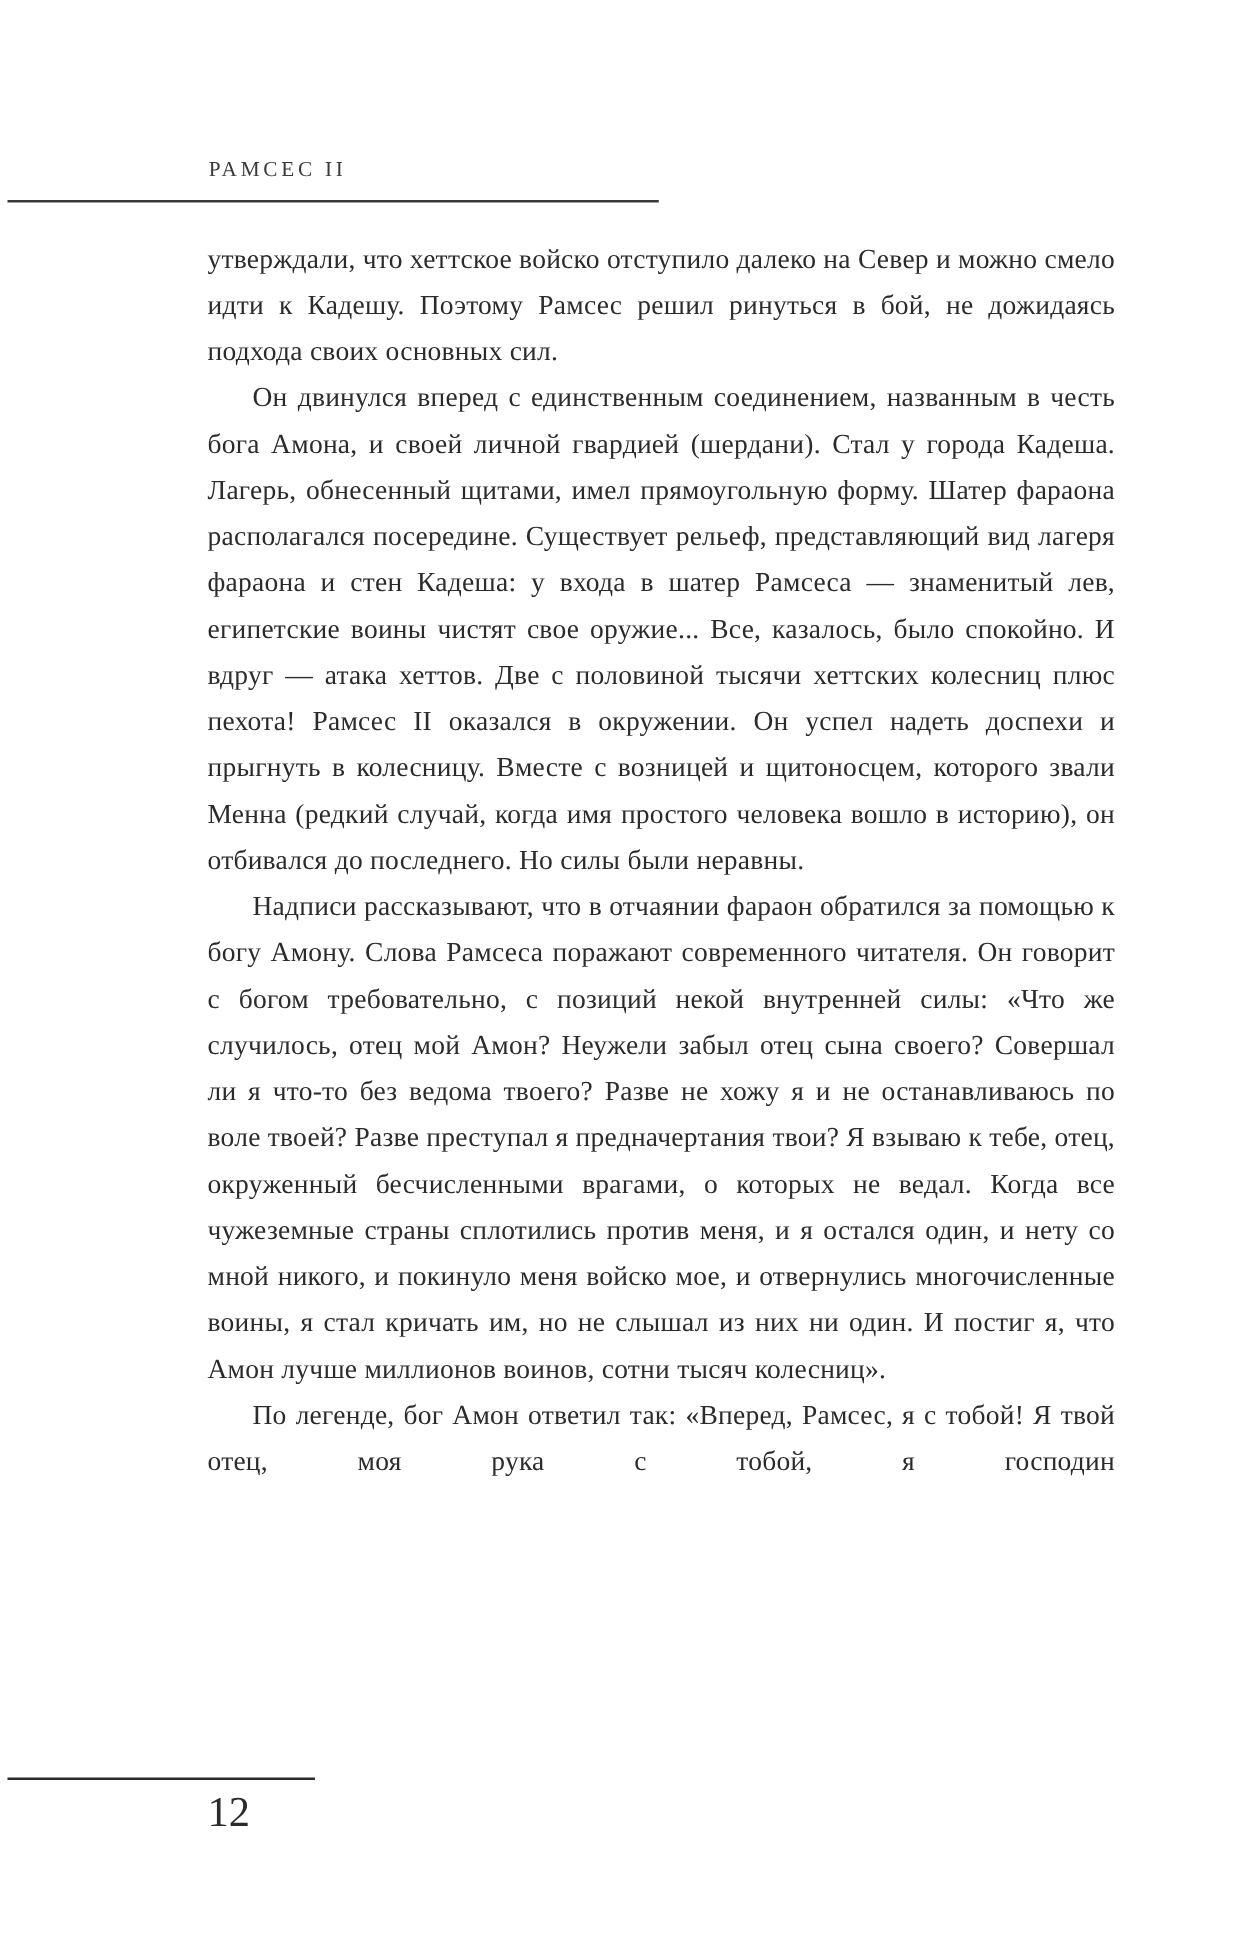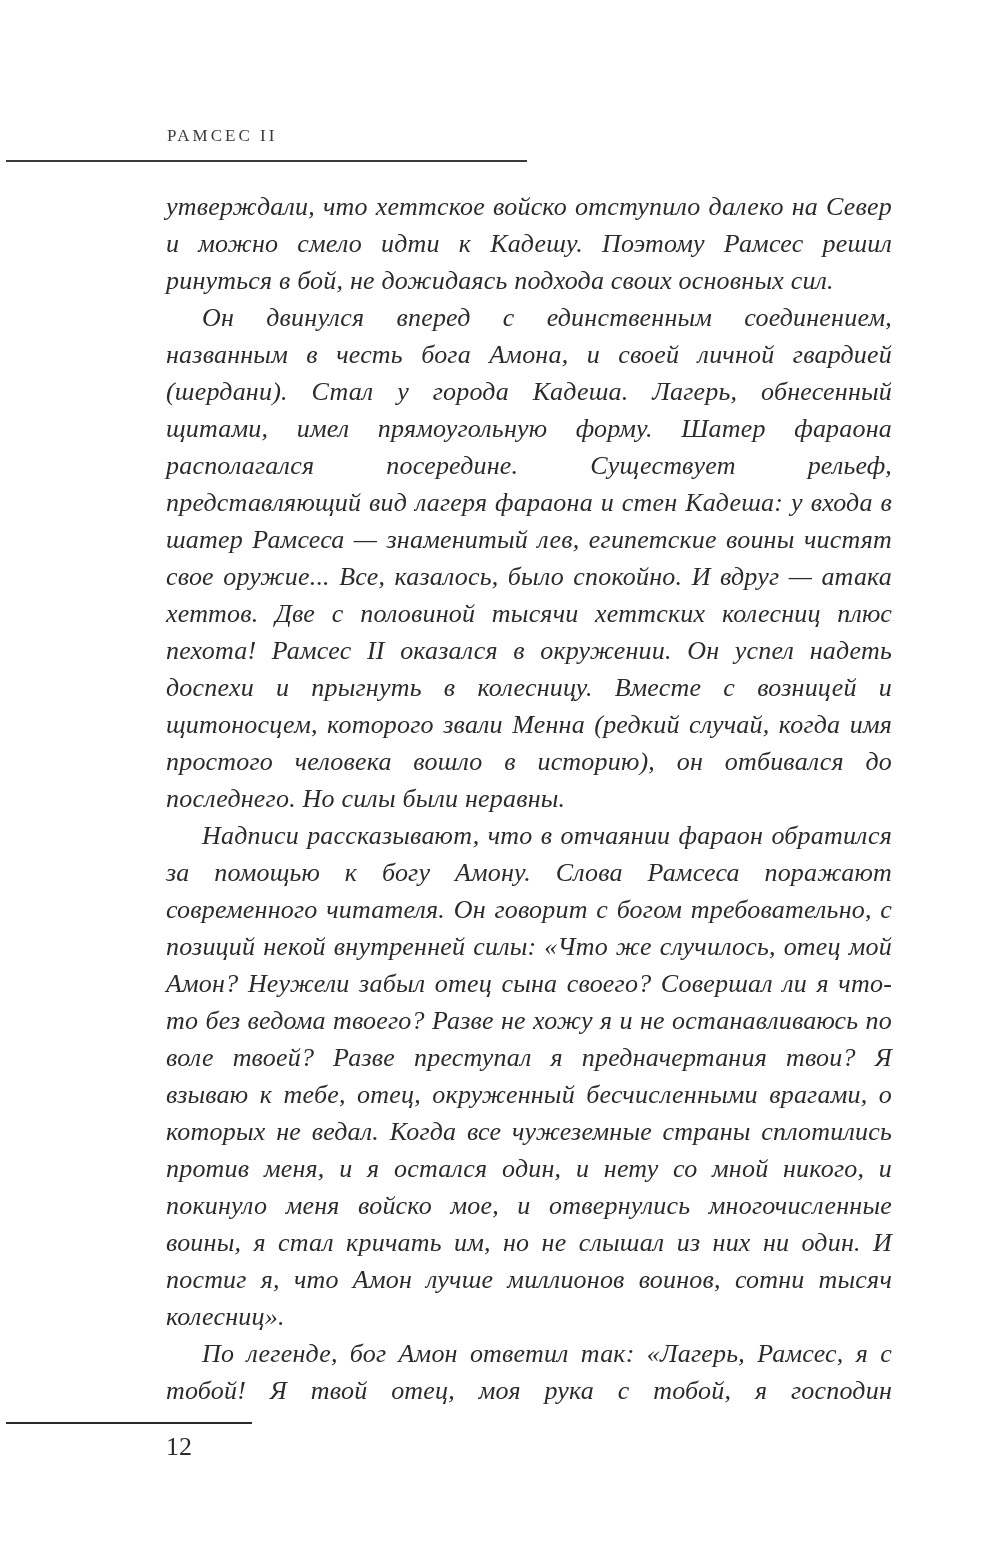--- a/index.html
+++ b/index.html
@@ -33,26 +33,25 @@
     top: 154px;
     width: 521px;
     height: 2px;
     background: var(--rule);
   }
   .text-block {
     position: absolute;
     left: 160px;
     top: 182px;
     width: 726px;
-    font-size: 26px;
+    font-size: 22px;
     line-height: 37px;
     letter-spacing: 0.2px;
     text-align: justify;
     hyphens: auto;
-    font-style: italic;
     -webkit-hyphens: auto;
   }
   .text-block p {
     margin: 0;
   }
   .text-block p.indent {
     text-indent: 36px;
   }
   
   .text-block p:last-child {
@@ -63,33 +62,33 @@
     left: 0;
     top: 1416px;
     width: 246px;
     height: 2px;
     background: var(--ink);
   }
   .page-number {
     position: absolute;
     left: 160px;
     top: 1426px;
-    font-size: 26px;
+    font-size: 34px;
     color: var(--ink);
   }
 </style>
 </head>
 <body>
 
 <div class="running-head">РАМСЕС II</div>
 
 <div class="header-rule"></div>
 
 <main class="text-block">
     <p class="para">утверждали, что хеттское войско отступило далеко на Север и можно смело идти к Кадешу. Поэтому Рамсес решил ринуться в бой, не дожидаясь подхода своих основных сил.</p>
     <p class="para indent">Он двинулся вперед с единственным соединением, названным в честь бога Амона, и своей личной гвардией (шердани). Стал у города Кадеша. Лагерь, обнесенный щитами, имел прямоугольную форму. Шатер фараона располагался посередине. Существует рельеф, представляющий вид лагеря фараона и стен Кадеша: у входа в шатер Рамсеса — знаменитый лев, египетские воины чистят свое оружие... Все, казалось, было спокойно. И вдруг — атака хеттов. Две с половиной тысячи хеттских колесниц плюс пехота! Рамсес II оказался в окружении. Он успел надеть доспехи и прыгнуть в колесницу. Вместе с возницей и щитоносцем, которого звали Менна (редкий случай, когда имя простого человека вошло в историю), он отбивался до последнего. Но силы были неравны.</p>
     <p class="para indent">Надписи рассказывают, что в отчаянии фараон обратился за помощью к богу Амону. Слова Рамсеса поражают современного читателя. Он говорит с богом требовательно, с позиций некой внутренней силы: «Что же случилось, отец мой Амон? Неужели забыл отец сына своего? Совершал ли я что-то без ведома твоего? Разве не хожу я и не останавливаюсь по воле твоей? Разве преступал я предначертания твои? Я взываю к тебе, отец, окруженный бесчисленными врагами, о которых не ведал. Когда все чужеземные страны сплотились против меня, и я остался один, и нету со мной никого, и покинуло меня войско мое, и отвернулись многочисленные воины, я стал кричать им, но не слышал из них ни один. И постиг я, что Амон лучше миллионов воинов, сотни тысяч колесниц».</p>
-    <p class="para indent">По легенде, бог Амон ответил так: «Лагерь, Рамсес, я с тобой! Я твой отец, моя рука с тобой, я господин</p>
+    <p class="para indent">По легенде, бог Амон ответил так: «Вперед, Рамсес, я с тобой! Я твой отец, моя рука с тобой, я господин</p>
   </main>
 
 <div class="footer-rule"></div>
 
 <div class="page-number">12</div>
 
 </body></html>

